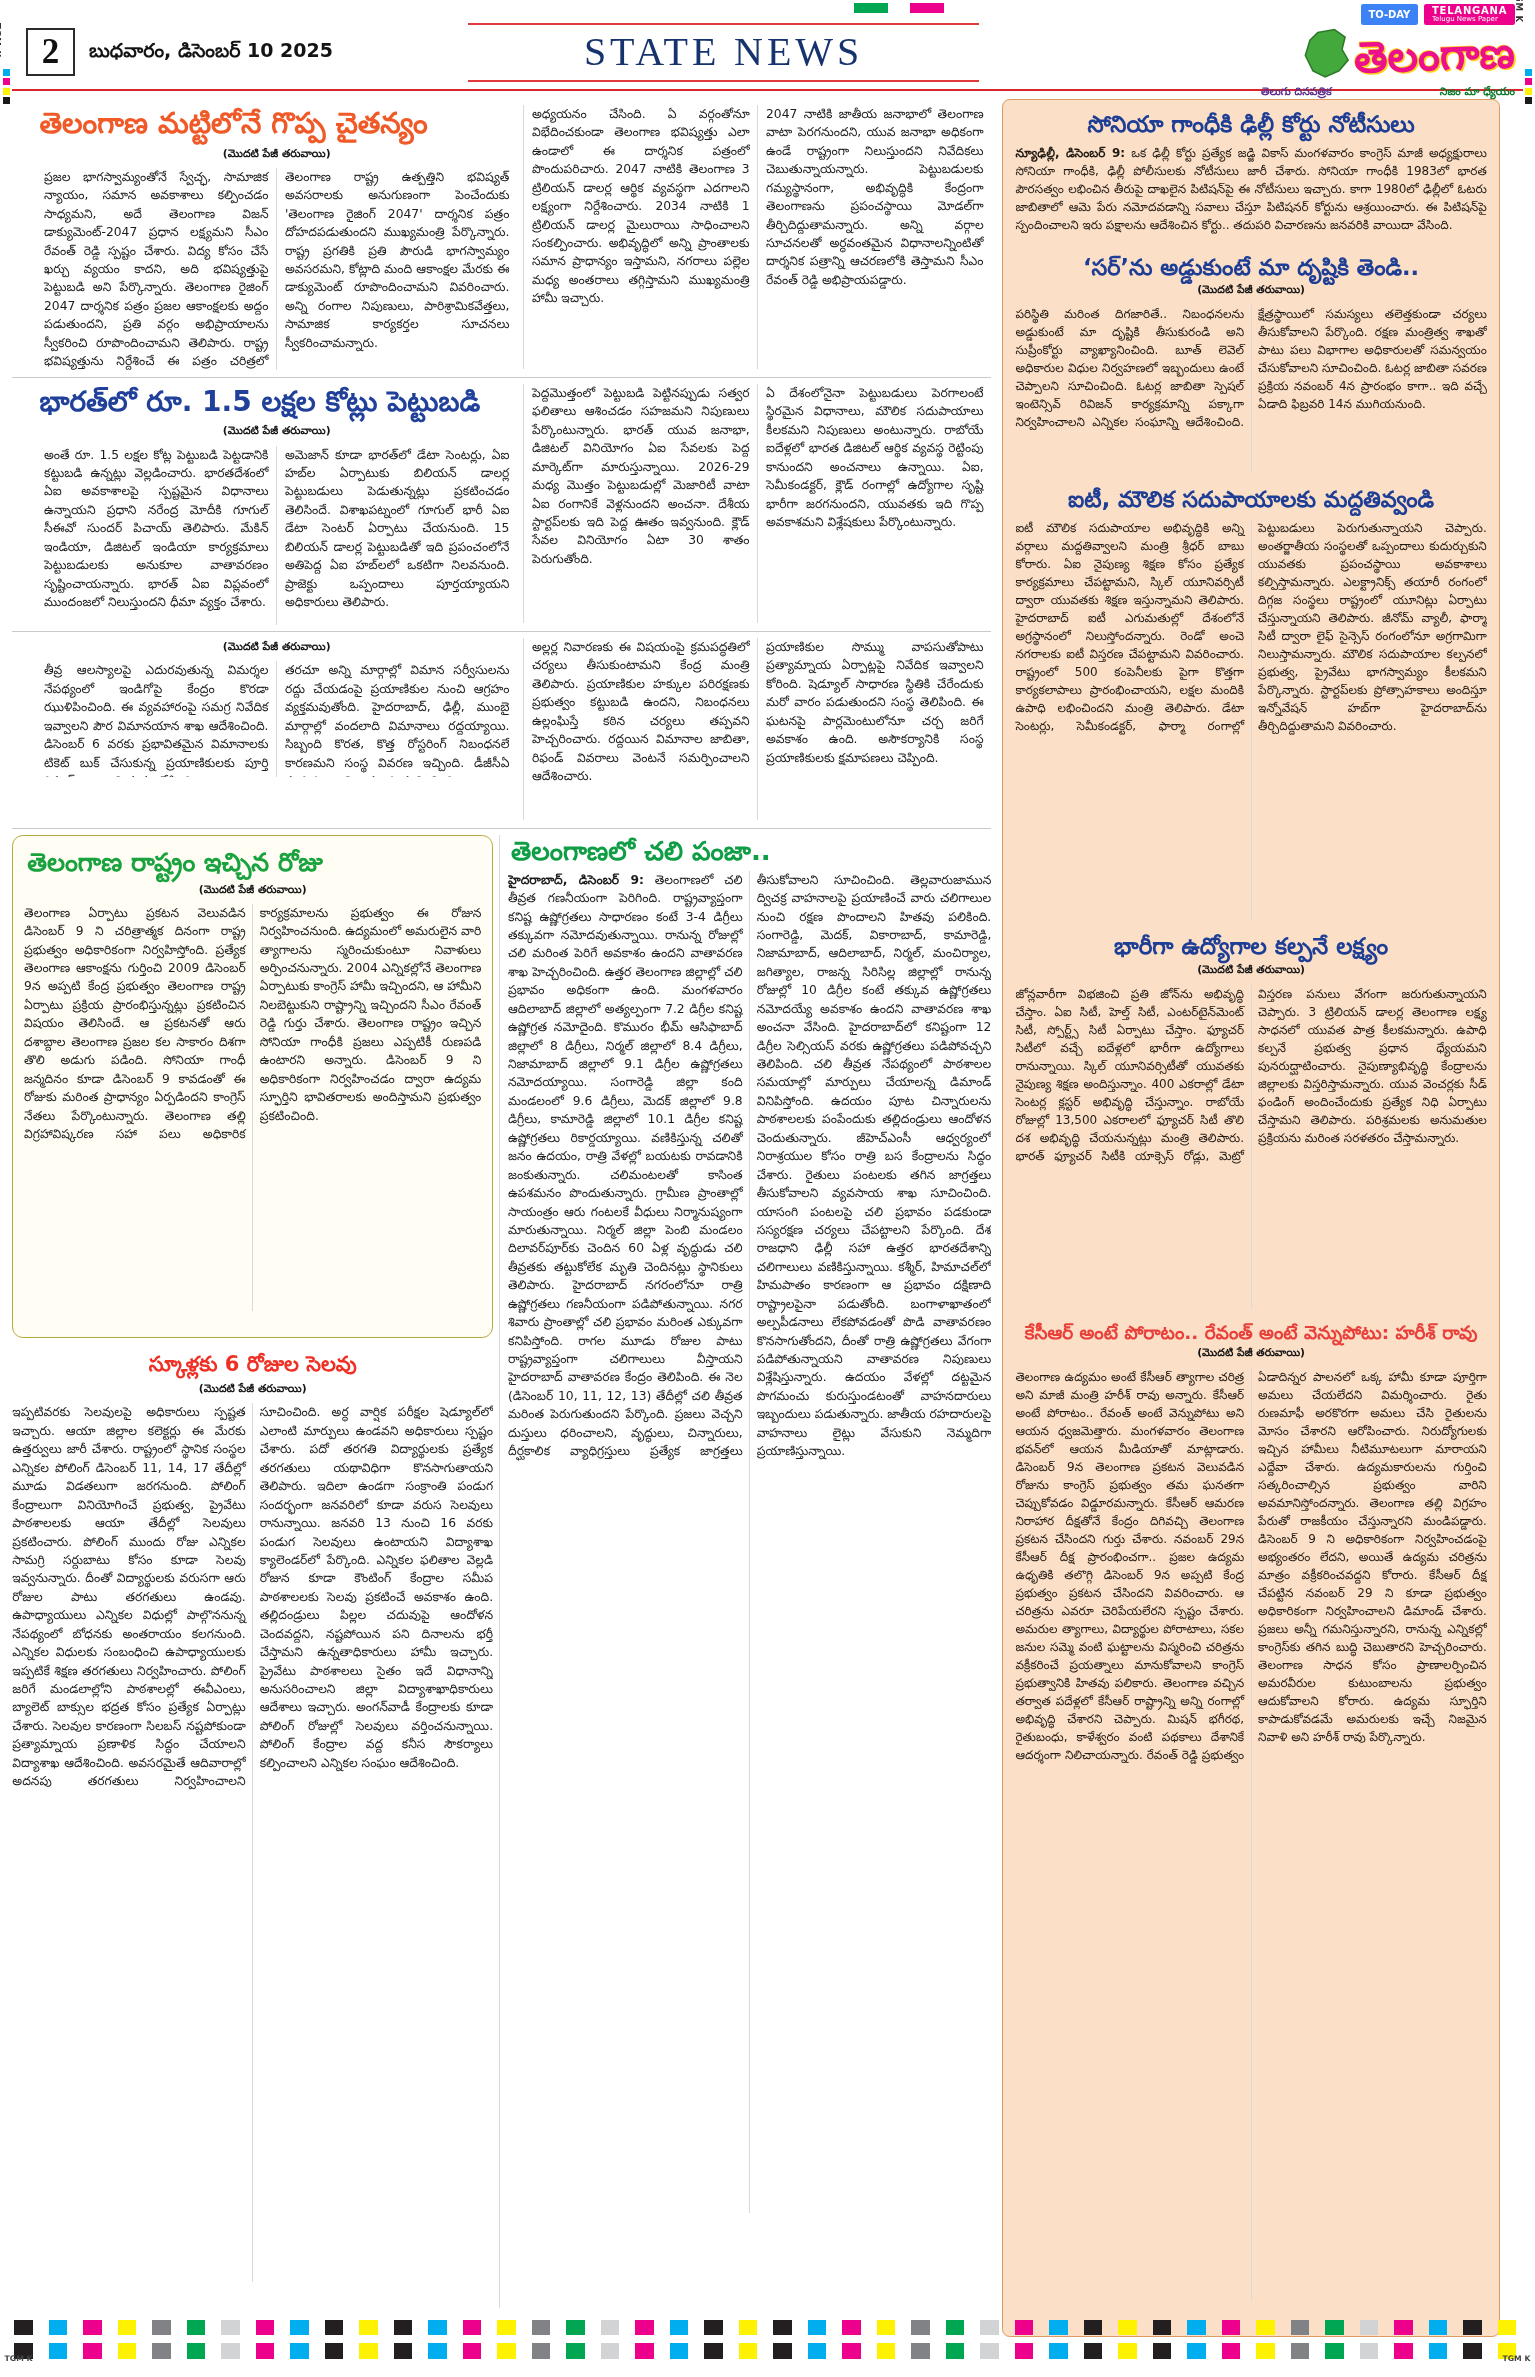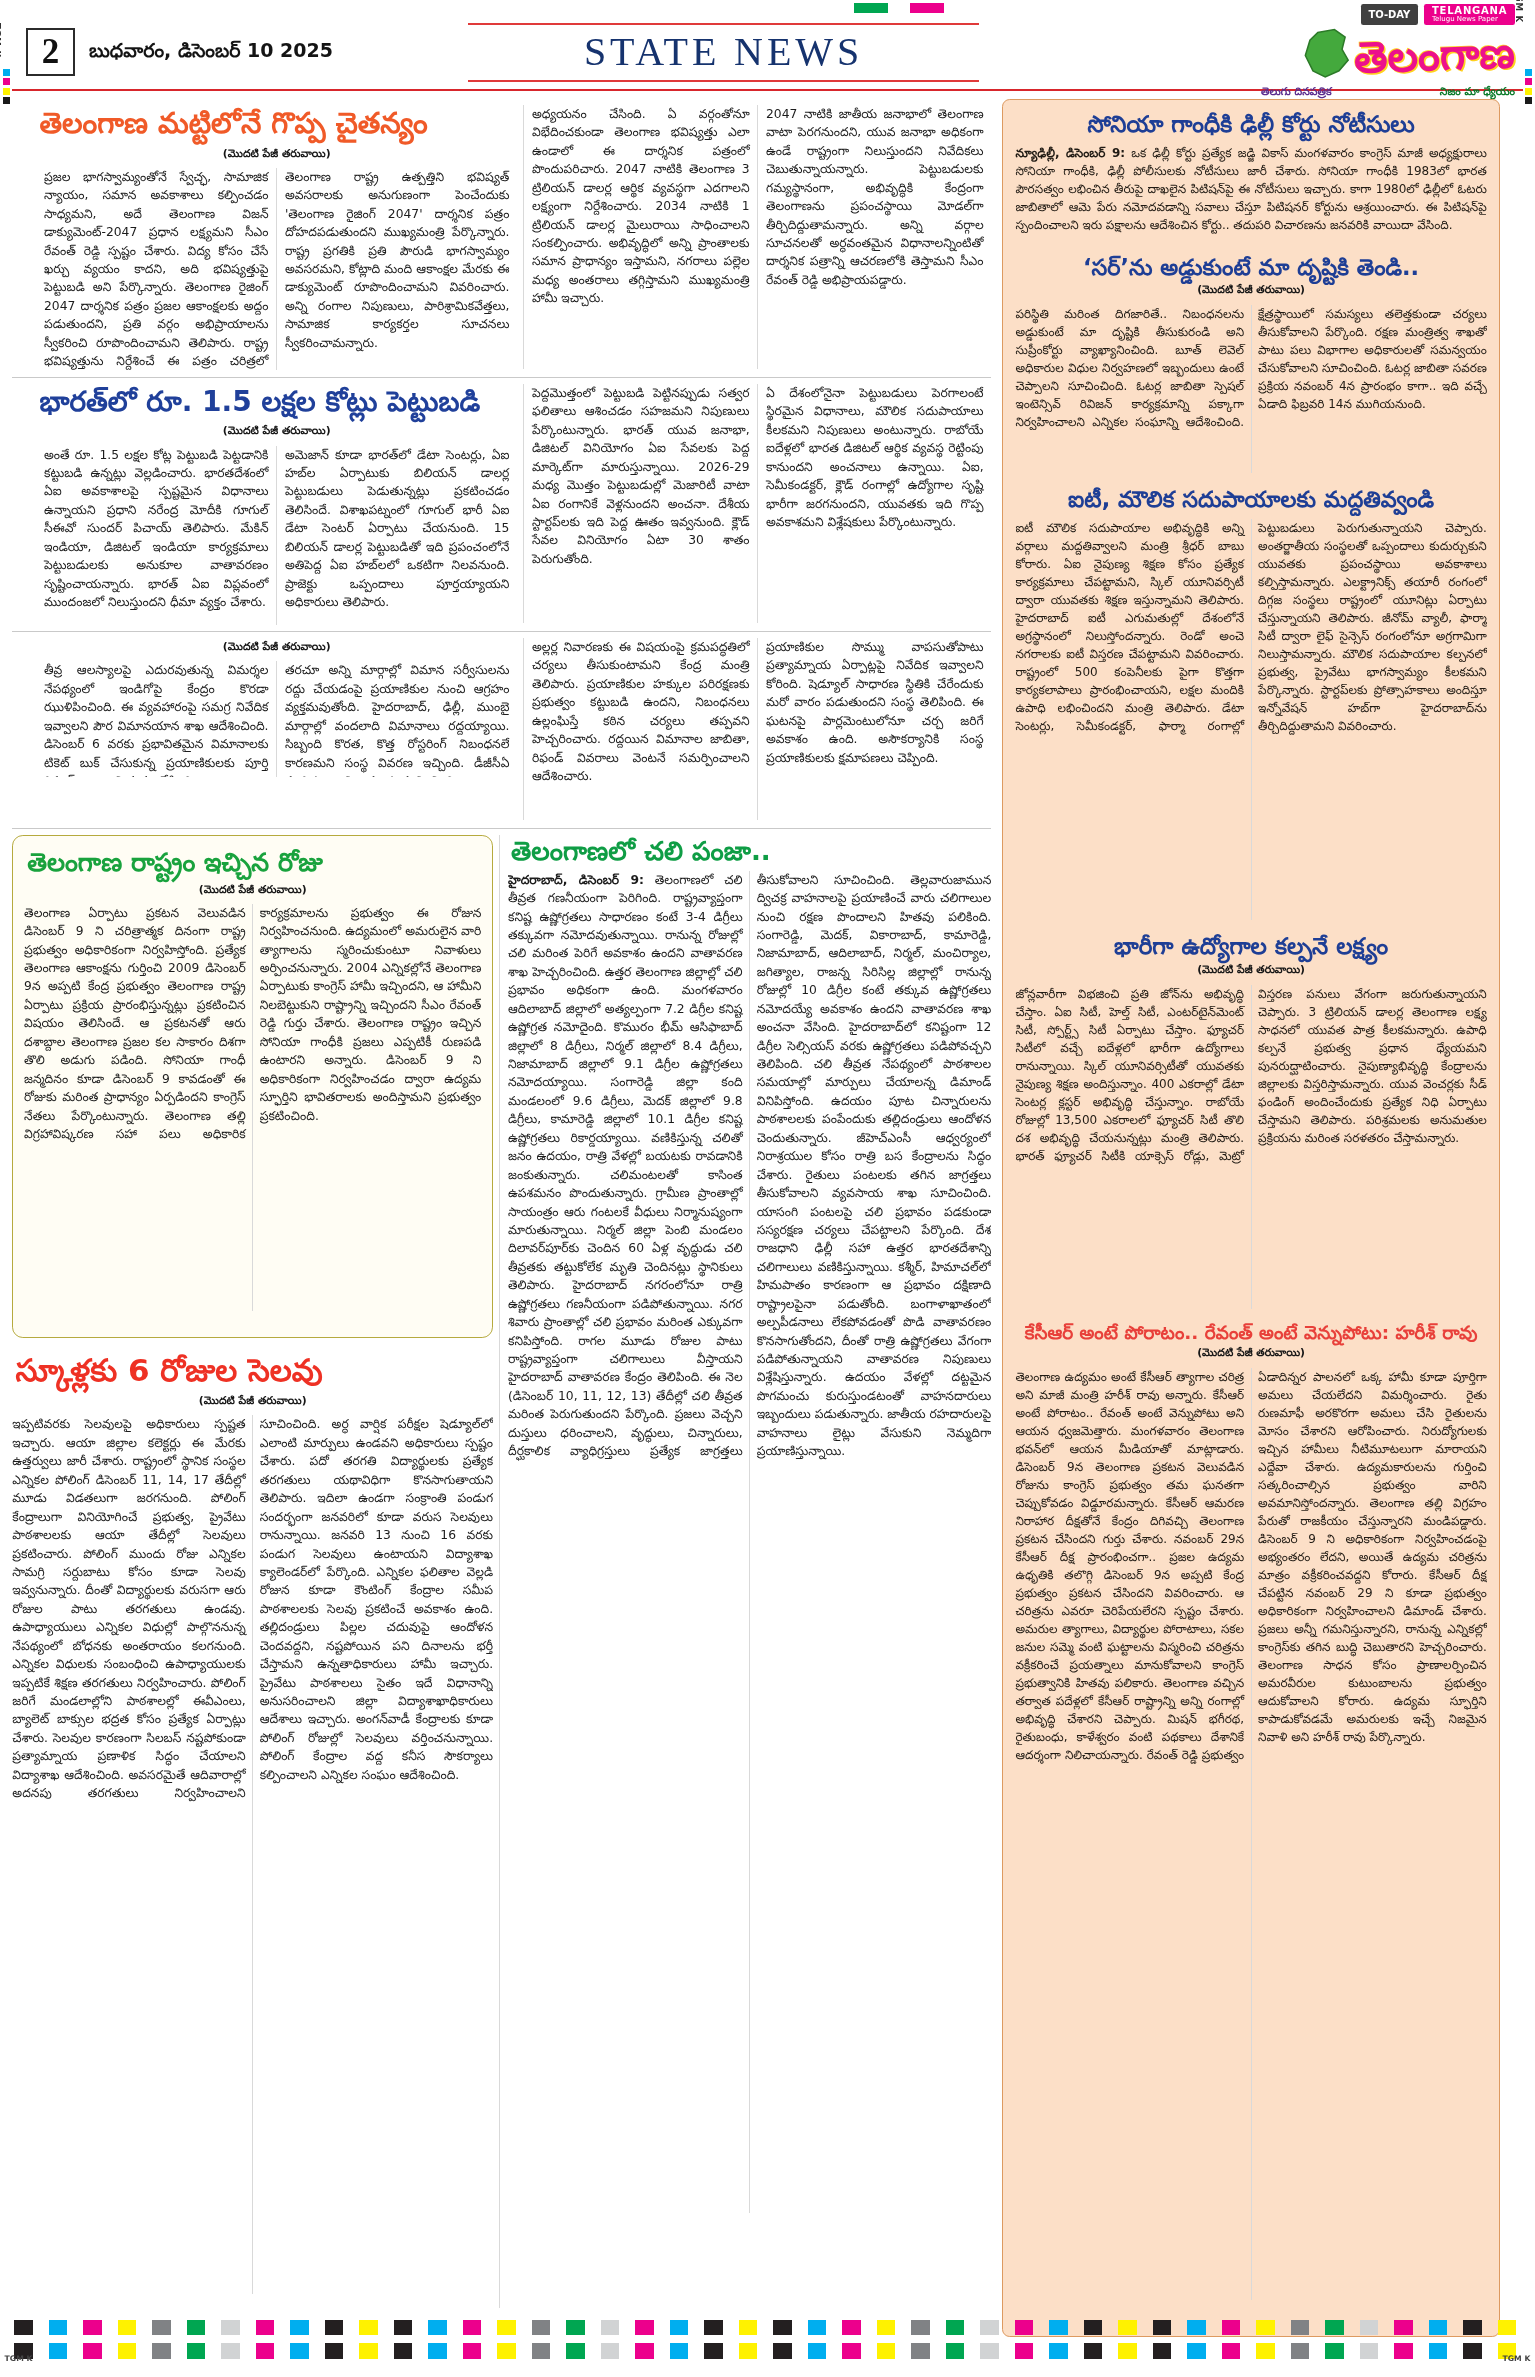--- a/index.html
+++ b/index.html
@@ -22,21 +22,21 @@
   .header{display:flex; align-items:center; justify-content:space-between; padding:20px 20px 4.6px 26px; height:89px;}
   .pagenum-date{display:flex; align-items:center; gap:14px;}
   .pagenum-box{width:49px; height:48px; border:2.3px solid #2b2b2b; display:flex; align-items:center; justify-content:center;
     font-family:"Liberation Serif",serif; font-size:35px; font-weight:bold; color:#111;}
   .date-text{font-size:19px; font-weight:bold; color:#141414;}
   .state-news-wrap{flex:1; display:flex; justify-content:center;}
   .state-news{border-top:2.3px solid #e03a3a; border-bottom:2.3px solid #e03a3a; padding:3.1px 116px 4.6px;
     font-family:"Liberation Serif",serif; font-size:40px; color:#16336e; letter-spacing:3.9px; white-space:nowrap;}
   .masthead{width:401px; display:flex; flex-direction:column; align-items:flex-end; gap:2.3px;}
   .mast-badges{display:flex; gap:6.2px; align-items:stretch;}
-  .badge-today{background:#404040; color:#fff; font-size:10px; font-weight:bold; padding:3.1px 7.7px; border-radius:2.3px; display:flex; align-items:center;}
+  .badge-today{background:#3b82f6; color:#fff; font-size:10px; font-weight:bold; padding:3.1px 7.7px; border-radius:2.3px; display:flex; align-items:center;}
   .badge-paper{background:#ec008c; color:#fff; padding:1.5px 7.7px; border-radius:2.3px; text-align:left; line-height:1.05;}
   .badge-paper .b1{font-size:10px; font-weight:bold; letter-spacing:0.8px;}
   .badge-paper .b2{font-size:7px;}
   .mast-logo{display:flex; align-items:center; gap:4.6px;}
   .logo-text{font-size:43px; font-weight:bold; color:#ec108c; transform:rotate(-2deg);
     text-shadow:1.5px 1.5px 0 #ffd21e, -0.8px -0.8px 0 #ffd21e; line-height:1;}
   .mast-taglines{display:flex; justify-content:space-between; width:254px; font-size:10.8px; font-weight:bold;}
   .tag-left{color:#5b2d8e;} .tag-right{color:#0a7a2a;}
   .header-rule{margin:0 12.3px; border-top:2.3px solid #d8262c;}
   
@@ -50,21 +50,21 @@
   .cols{display:flex;}
   .cols .col{flex:1; padding:0 7.7px; border-right:0.8px solid #d9d9d9; overflow:hidden;}
   .cols .col:last-child{border-right:none;}
   .rcols .col{flex:1; padding:0 7.7px; border-left:0.8px solid #d9d9d9; overflow:hidden;}
   .bt{font-size:12.3px; line-height:1.5; text-align:justify; color:#1c1c1c;}
   .hl{font-weight:bold; line-height:1.2; padding:1.5px 3.1px 3.1px;}
   .hl.orange{color:#f05a28; font-size:29px;}
   .hl.blue{color:#20409a; font-size:28px;}
   .hl.magenta{color:#ec0c8c; font-size:32px;}
   .hl.greenbox{color:#19a23d; font-size:25.4px; text-align:left;}
-  .hl.red{color:#ee3124; font-size:31px;}
+  .hl.red{color:#ee3124; font-size:21px;text-align:center;}
   .hl.coldgreen{color:#0f9d45; font-size:26px;}
   .cont{font-size:10.8px; font-weight:bold; text-align:center; margin:2.3px 0 6.2px; color:#161616;}
   .mc2{columns:2; column-gap:14px; column-rule:0.8px solid #d9d9d9; overflow:hidden;}
   .dateline{font-weight:bold;}
   
   .bottom-row{display:flex; padding:6.2px 0 0;}
   .b-left{width:487px; padding-right:6.2px;}
   .b-right{flex:1; padding-left:7.7px; border-left:0.8px solid #d9d9d9;}
   .green-box{border:1.5px solid #b6aa3e; border-radius:10.8px; background:#fffdf4; padding:9.3px 10.8px; height:503px; overflow:hidden;}
   .bullets{margin:4.6px 0 9.3px;}

